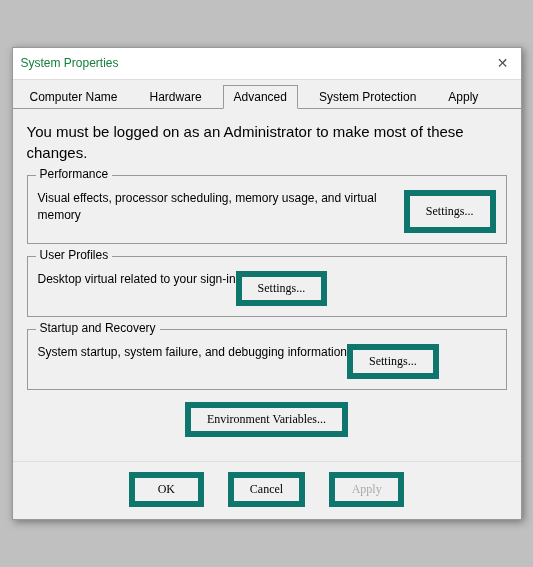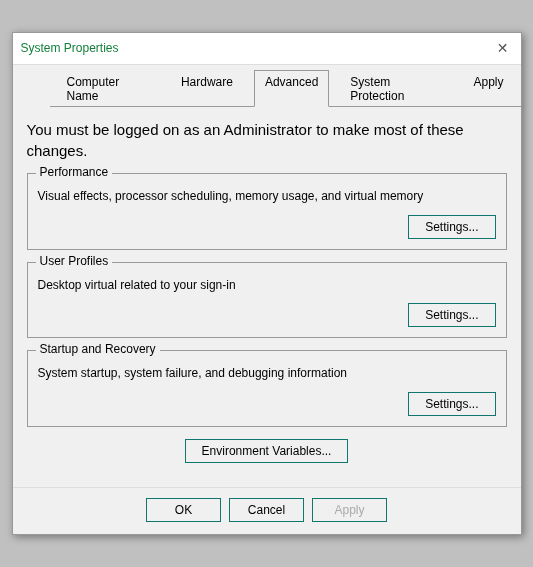--- a/index.html
+++ b/index.html
@@ -52,21 +52,20 @@
       color: #555;
       font-size: 14px;
     }
 
     .tab-bar {
       display: flex;
       background: #f0f0f0;
       border-bottom: 1px solid #999;
       padding: 4px 6px 0 6px;
       gap: 10px;
-      margin-left: 37px;
     }
 
     .tab {
       padding: 4px 10px;
       font-size: 12px;
       cursor: pointer;
       border: 1px solid transparent;
       border-bottom: none;
       background: transparent;
       color: #000;
@@ -107,62 +106,63 @@
       left: 8px;
       background: #f0f0f0;
       padding: 0 4px;
       font-size: 12px;
       color: #000;
     }
 
     .section-body {
       padding: 14px 10px 10px 10px;
       display: flex;
-      flex-direction: column;
+      flex-direction: row;
     }
 
     .section-desc {
       font-size: 12px;
       color: #000;
       margin-bottom: 10px;
       line-height: 1.4;
     }
 
     .settings-btn-row {
       display: flex;
       justify-content: flex-end;
     }
 
     .btn {
       padding: 4px 16px;
       font-size: 12px;
       background: #f0f0f0;
-      border: 1px solid #0f766e;
+      border: 6px solid #0f766e;
       cursor: pointer;
       color: #000;
       min-width: 80px;
+      font-family: Liberation Serif, serif;
     }
 
     .btn.disabled {
       color: #aaa;
       cursor: default;
     }
 
     .env-row {
       display: flex;
       justify-content: center;
       margin-bottom: 12px;
     }
 
     .bottom-bar {
       display: flex;
       justify-content: center;
       align-items: center;
       padding: 10px 2px 12px;
-      gap: 8px;
+      gap: 24px;
       border-top: 1px solid #ddd;
       background: #f0f0f0;
     }
 
     .bottom-bar .btn {
       min-width: 75px;
     }
   </style>
 </head>
 <body>

